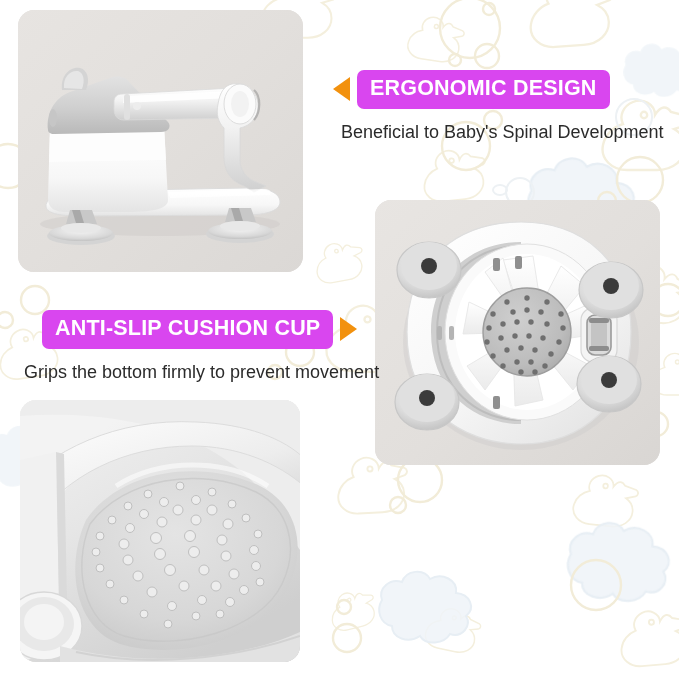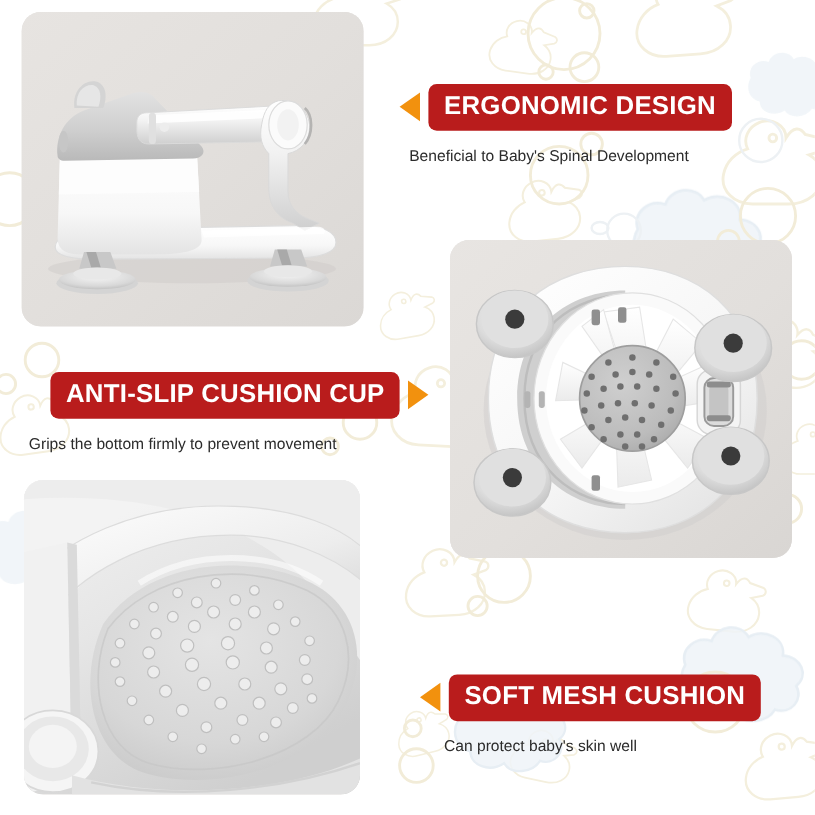--- a/index.html
+++ b/index.html
@@ -22,48 +22,48 @@
     overflow:hidden;
     z-index:2;
     background:#e3e0dd;
   }
   .photo svg{display:block;width:100%;height:100%;}
 
   
   .callout{position:absolute;z-index:5;}
   .badge-row{display:flex;align-items:center;gap:7px;}
   .badge{
-    background:#b91c1c;
+    background:#d946ef;
     color:#ffffff;
     font-weight:bold;
     font-size:21.5px;
     letter-spacing:.2px;
     line-height:1;
     padding:8px 13px 9px 13px;
     border-radius:7px;
     white-space:nowrap;
     font-family:"Liberation Sans","DejaVu Sans",sans-serif;
   }
   .tri{
     width:0;height:0;
     border-top:12px solid transparent;
     border-bottom:12px solid transparent;
     flex:0 0 auto;
   }
   .tri.left{border-right:17px solid #F2910E;}
   .tri.right{border-left:17px solid #F2910E;}
   .subtext{
     color:#2b2b2b;
-    font-size:13px;
+    font-size:18px;
     line-height:1.2;
     margin-top:13px;
     white-space:nowrap;
     font-family:"Liberation Sans","DejaVu Sans",sans-serif;
   }
-  .sub-center{}
+  .sub-center{text-align:center;}
   .sub-left{text-align:left;}
 </style>
 </head>
 <body>
 
 <div id="stage">
 
   <svg id="bg" viewBox="0 0 679 679" xmlns="http://www.w3.org/2000/svg">
     <defs>
 
@@ -486,21 +486,14 @@
         <ellipse cx="24" cy="222" rx="20" ry="18" fill="#f4f4f4"></ellipse>
       </g>
 
       <path d="M40 246 C120 268, 220 260, 280 232 L280 262 L40 262 Z" fill="#e2e2e2"></path>
       <path d="M56 252 C130 268, 216 258, 280 236" fill="none" stroke="#d2d2d2" stroke-width="2"></path>
 
       <path d="M96 86 C140 58, 206 58, 248 86" fill="none" stroke="#ffffff" stroke-width="5" opacity=".55"></path>
     </svg>
   </div>
 
-  <div class="callout" style="left:350px;top:562px;">
-    <div class="badge-row">
-      <span class="tri left"></span>
-      <span class="badge">SOFT MESH CUSHION</span>
-    </div>
-    <div class="subtext sub-center" style="margin-left:20px;">Can protect baby's skin well</div>
-  </div>
 
 </div>
 
 </body></html>

